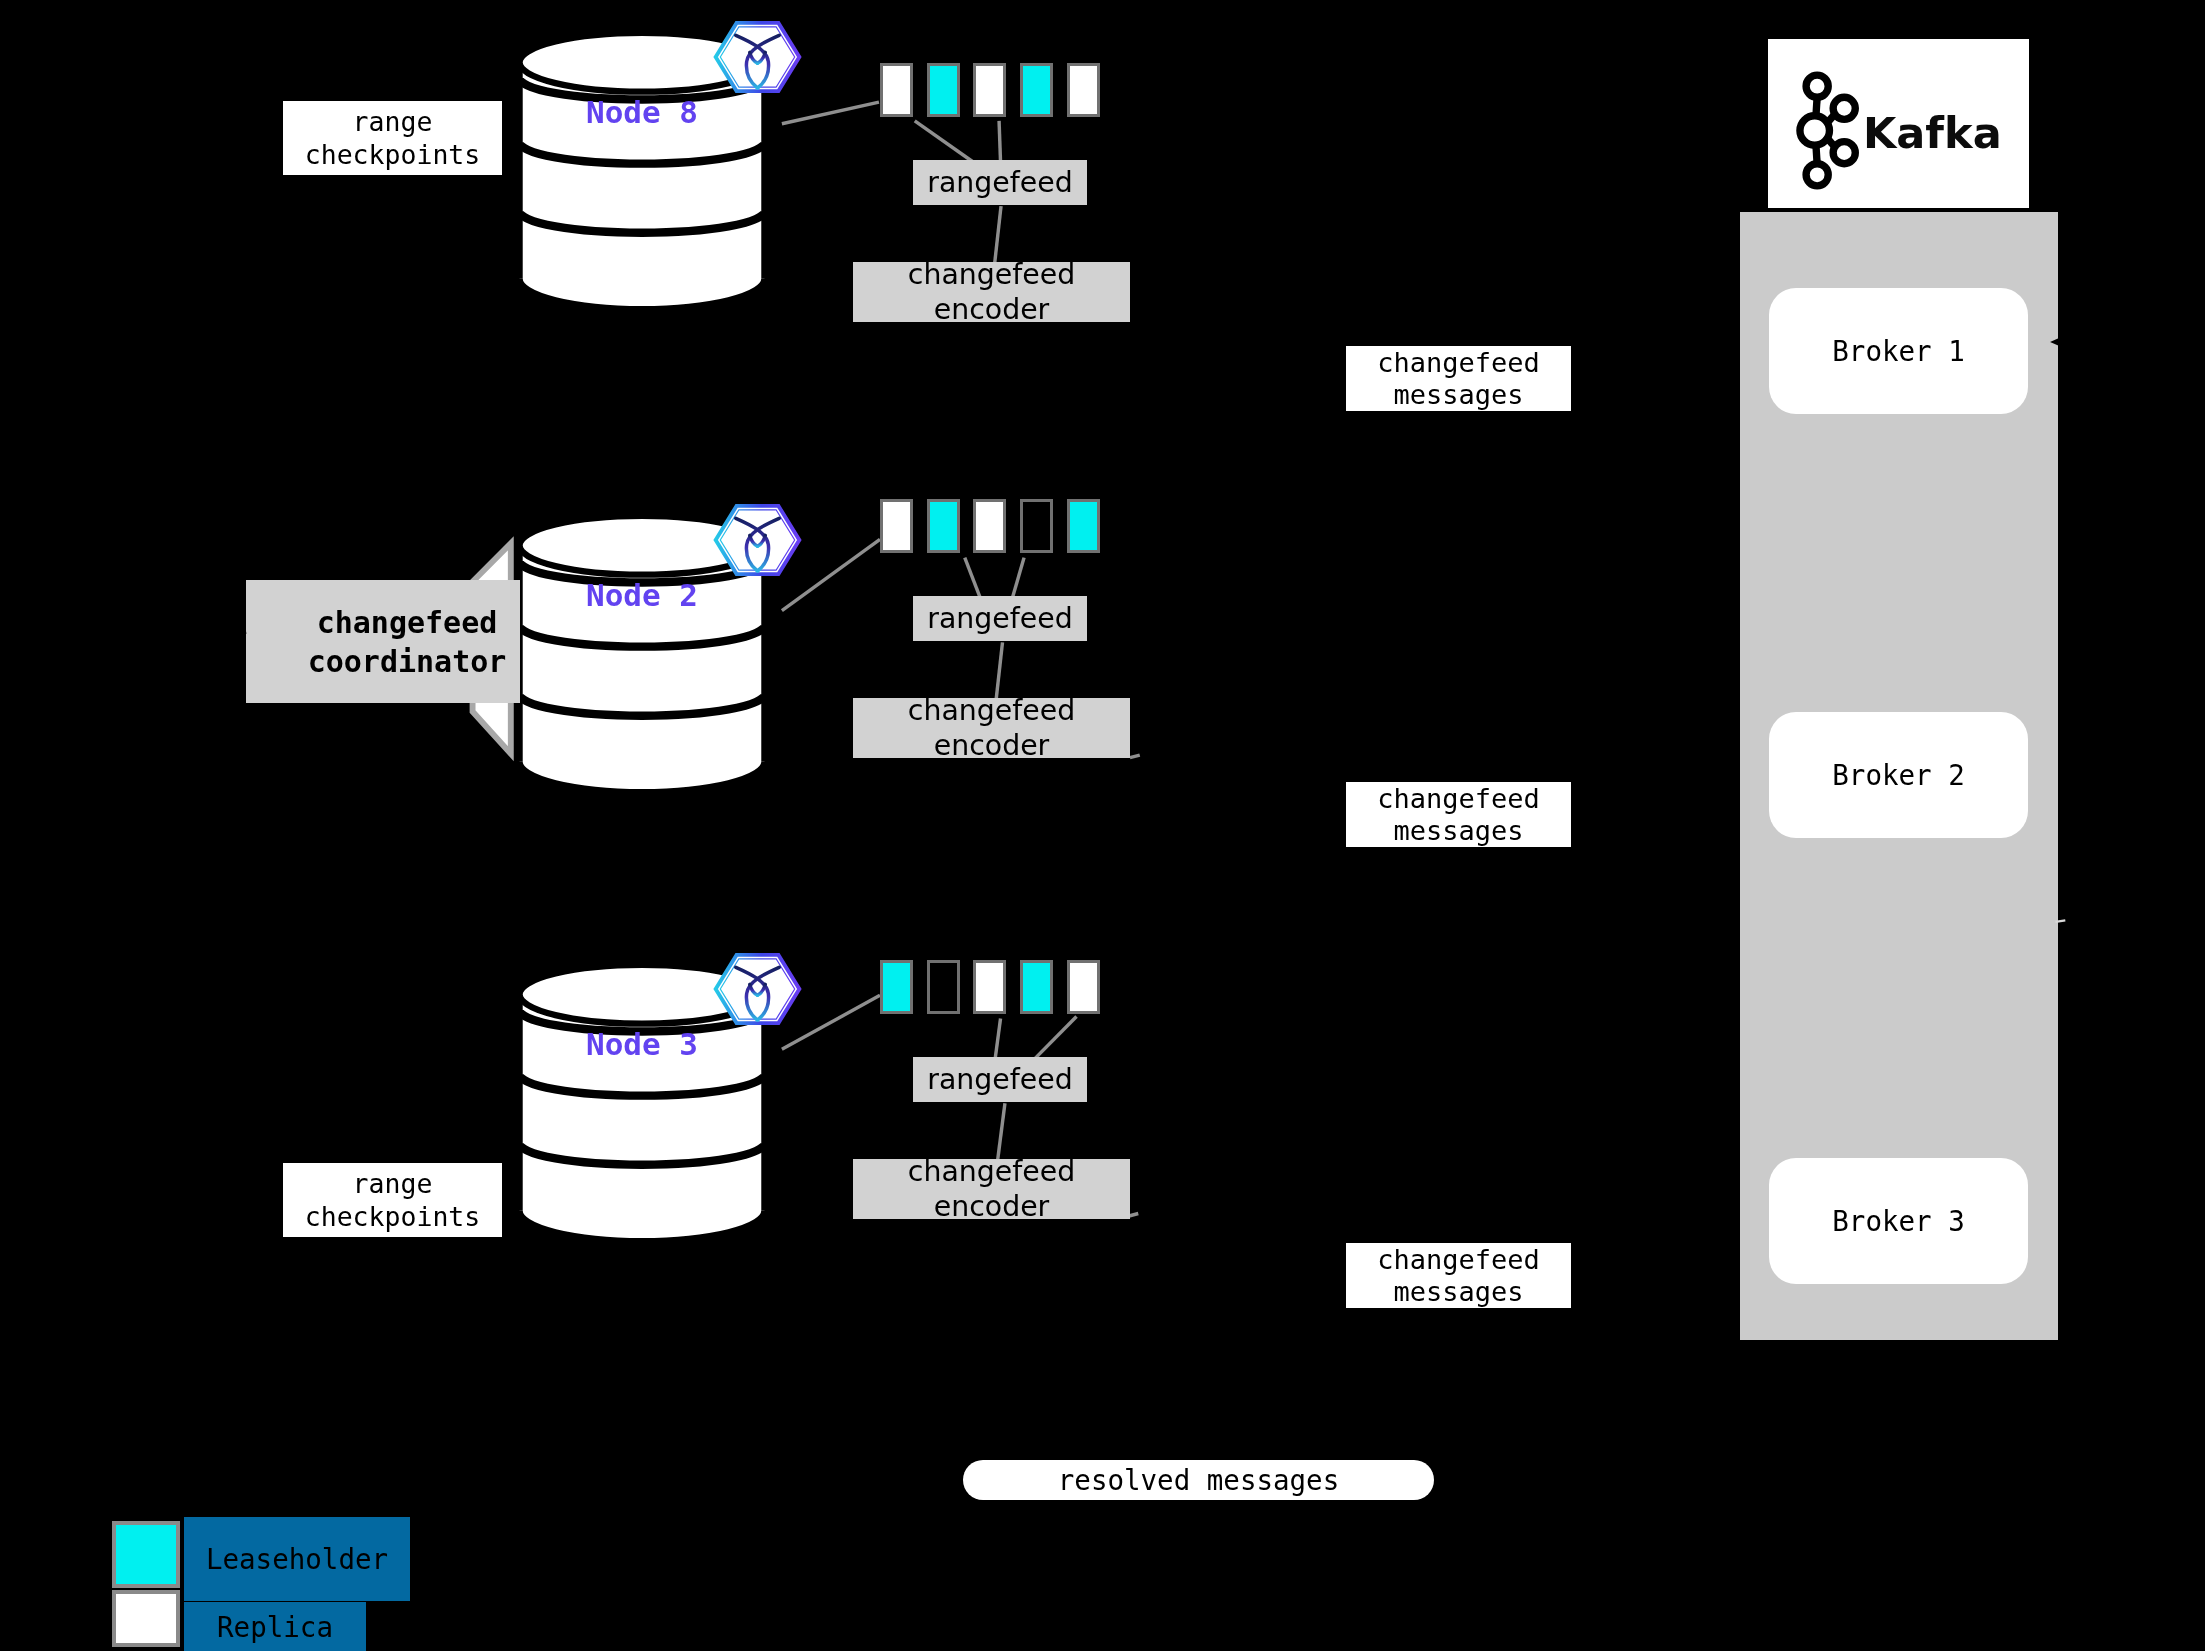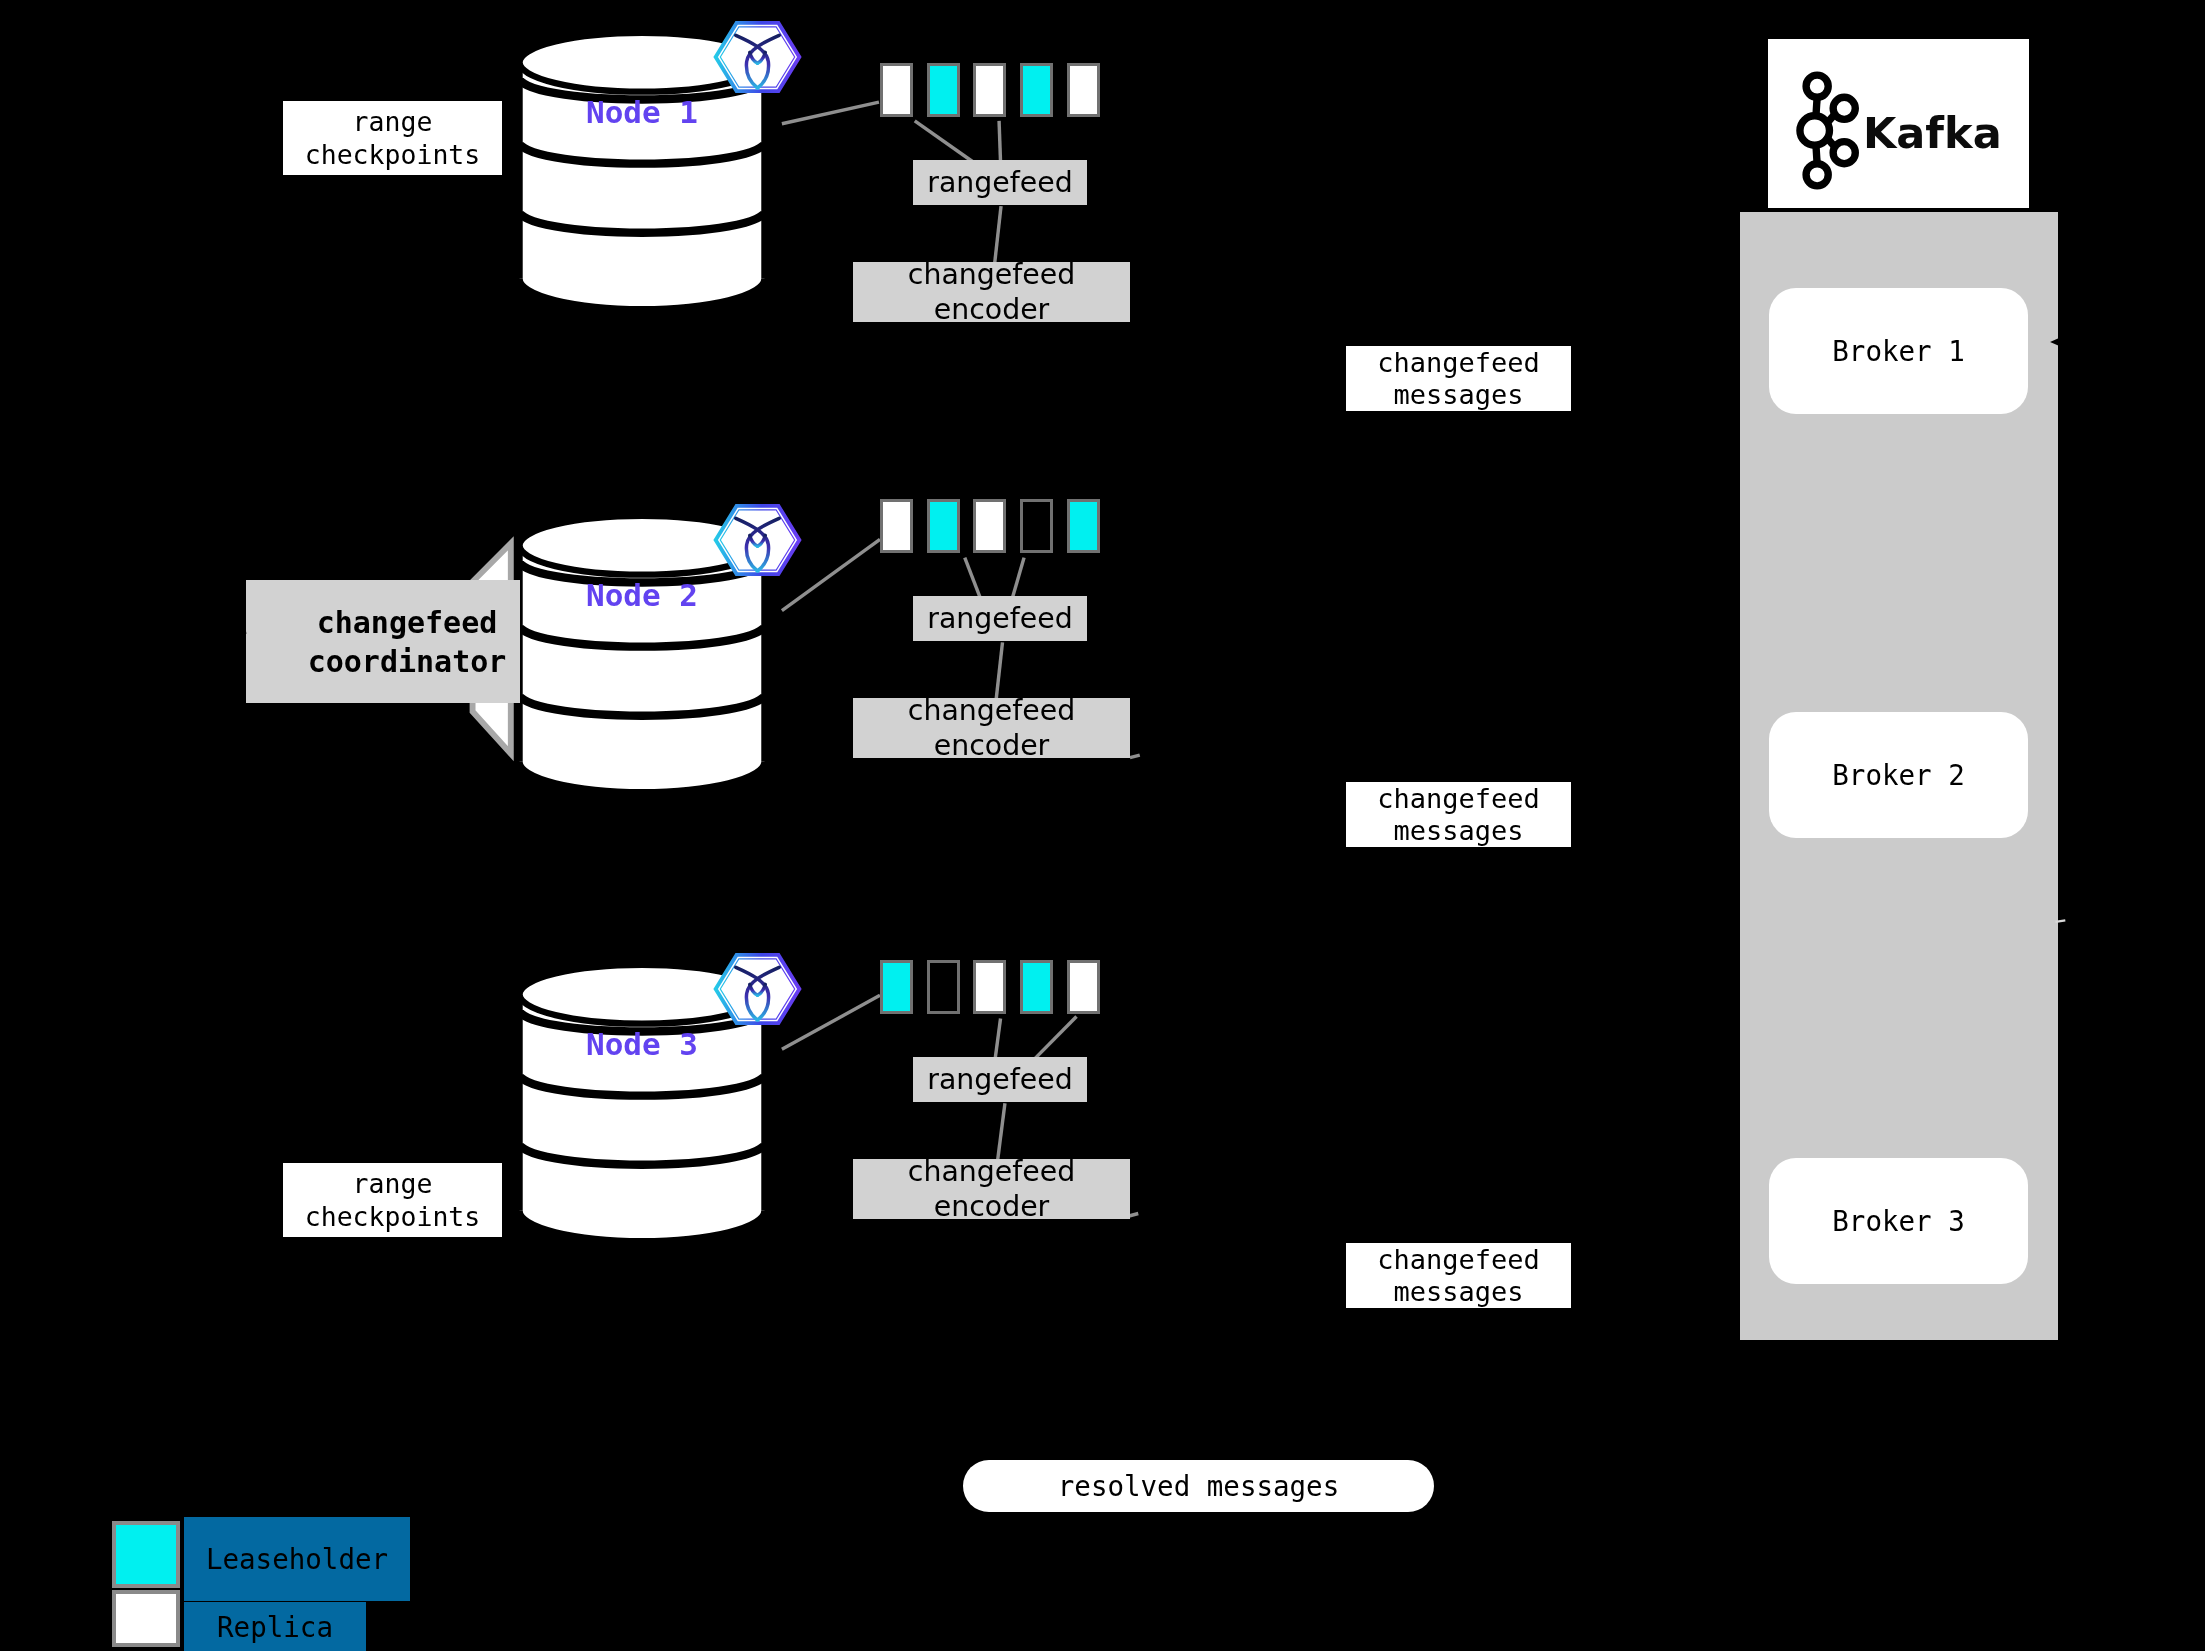--- a/index.html
+++ b/index.html
@@ -30,21 +30,21 @@
       color:#000;font-weight:bold;font-size:30px;line-height:39px;text-align:center;
       display:flex;align-items:center;justify-content:center;padding-left:48px;}
   #kafka-box{position:absolute;left:1768px;top:39px;width:261px;height:169px;background:#fff;}
   #kafka-logo{position:absolute;left:1790px;top:69px;width:74px;height:123px;}
   #kafka-title{position:absolute;left:1863px;top:104px;width:167px;height:59px;line-height:59px;
       font-family:"DejaVu Sans", sans-serif;font-weight:bold;font-size:43px;color:#0c0c0c;}
   #kafka-container{position:absolute;left:1740px;top:212px;width:318px;height:1128px;background:#cbcbcb;}
   .broker{position:absolute;left:1769px;width:259px;height:126px;background:#fff;border-radius:27px;
       font-size:27.5px;display:flex;align-items:center;justify-content:center;color:#000;}
   #broker-1{top:288px;} #broker-2{top:712px;} #broker-3{top:1158px;}
-  #resolved{position:absolute;left:963px;top:1460px;width:471px;height:52px;background:#fff;
+  #resolved{position:absolute;left:963px;top:1460px;width:471px;height:40px;background:#fff;
       border-radius:27px;font-size:27.5px;display:flex;align-items:center;justify-content:center;color:#000;}
   .legend-swatch{position:absolute;left:112px;border:4.4px solid #8a8a8a;}
   #swatch-leaseholder{top:1521px;width:60px;height:59px;}
   #swatch-replica{top:1590px;width:60px;height:49px;}
   .legend-label{position:absolute;left:184px;background:#0369a1;color:#000;font-size:27.5px;
       display:flex;align-items:center;justify-content:center;}
   #legend-label-leaseholder{top:1517px;width:226px;height:84px;}
   #legend-label-replica{top:1602px;width:182px;height:50px;}
 </style>
 </head>
@@ -109,21 +109,21 @@
       <polygon points="6,50 33,6 87,6 114,50 87,94 33,94" fill="#fff" stroke="url(#hexgrad)" stroke-width="5"></polygon>
       <polygon points="12,50 36,11 84,11 108,50 84,89 36,89" fill="none" stroke="url(#hexgrad)" stroke-width="1.6"></polygon>
       <g stroke="url(#roachgrad)" stroke-width="4.5" fill="none" stroke-linecap="round">
         <path d="M 32 22 C 50 30 72 40 74 56 C 76 74 68 84 60 90"></path>
         <path d="M 88 22 C 70 30 48 40 46 56 C 44 74 52 84 60 90"></path>
         <path d="M 60 52 L 60 90"></path>
         <path d="M 50 44 C 52 52 56 56 60 58"></path>
         <path d="M 70 44 C 68 52 64 56 60 58"></path>
       </g>
     </svg>
-    <div class="node-label">Node 1</div>
+    <div class="node-label">Node 8</div>
     <div class="squares">
         <div class="range-square" style="background: rgb(255, 255, 255);"></div>
         <div class="range-square" style="background: rgb(0, 240, 240);"></div>
         <div class="range-square" style="background: rgb(255, 255, 255);"></div>
         <div class="range-square" style="background: rgb(0, 240, 240);"></div>
         <div class="range-square" style="background: rgb(255, 255, 255);"></div>
       </div>
     <div class="graybox rangefeed">rangefeed</div>
     <div class="graybox encoder">changefeed encoder</div>
     <div class="whitebox messages">changefeed messages</div>

